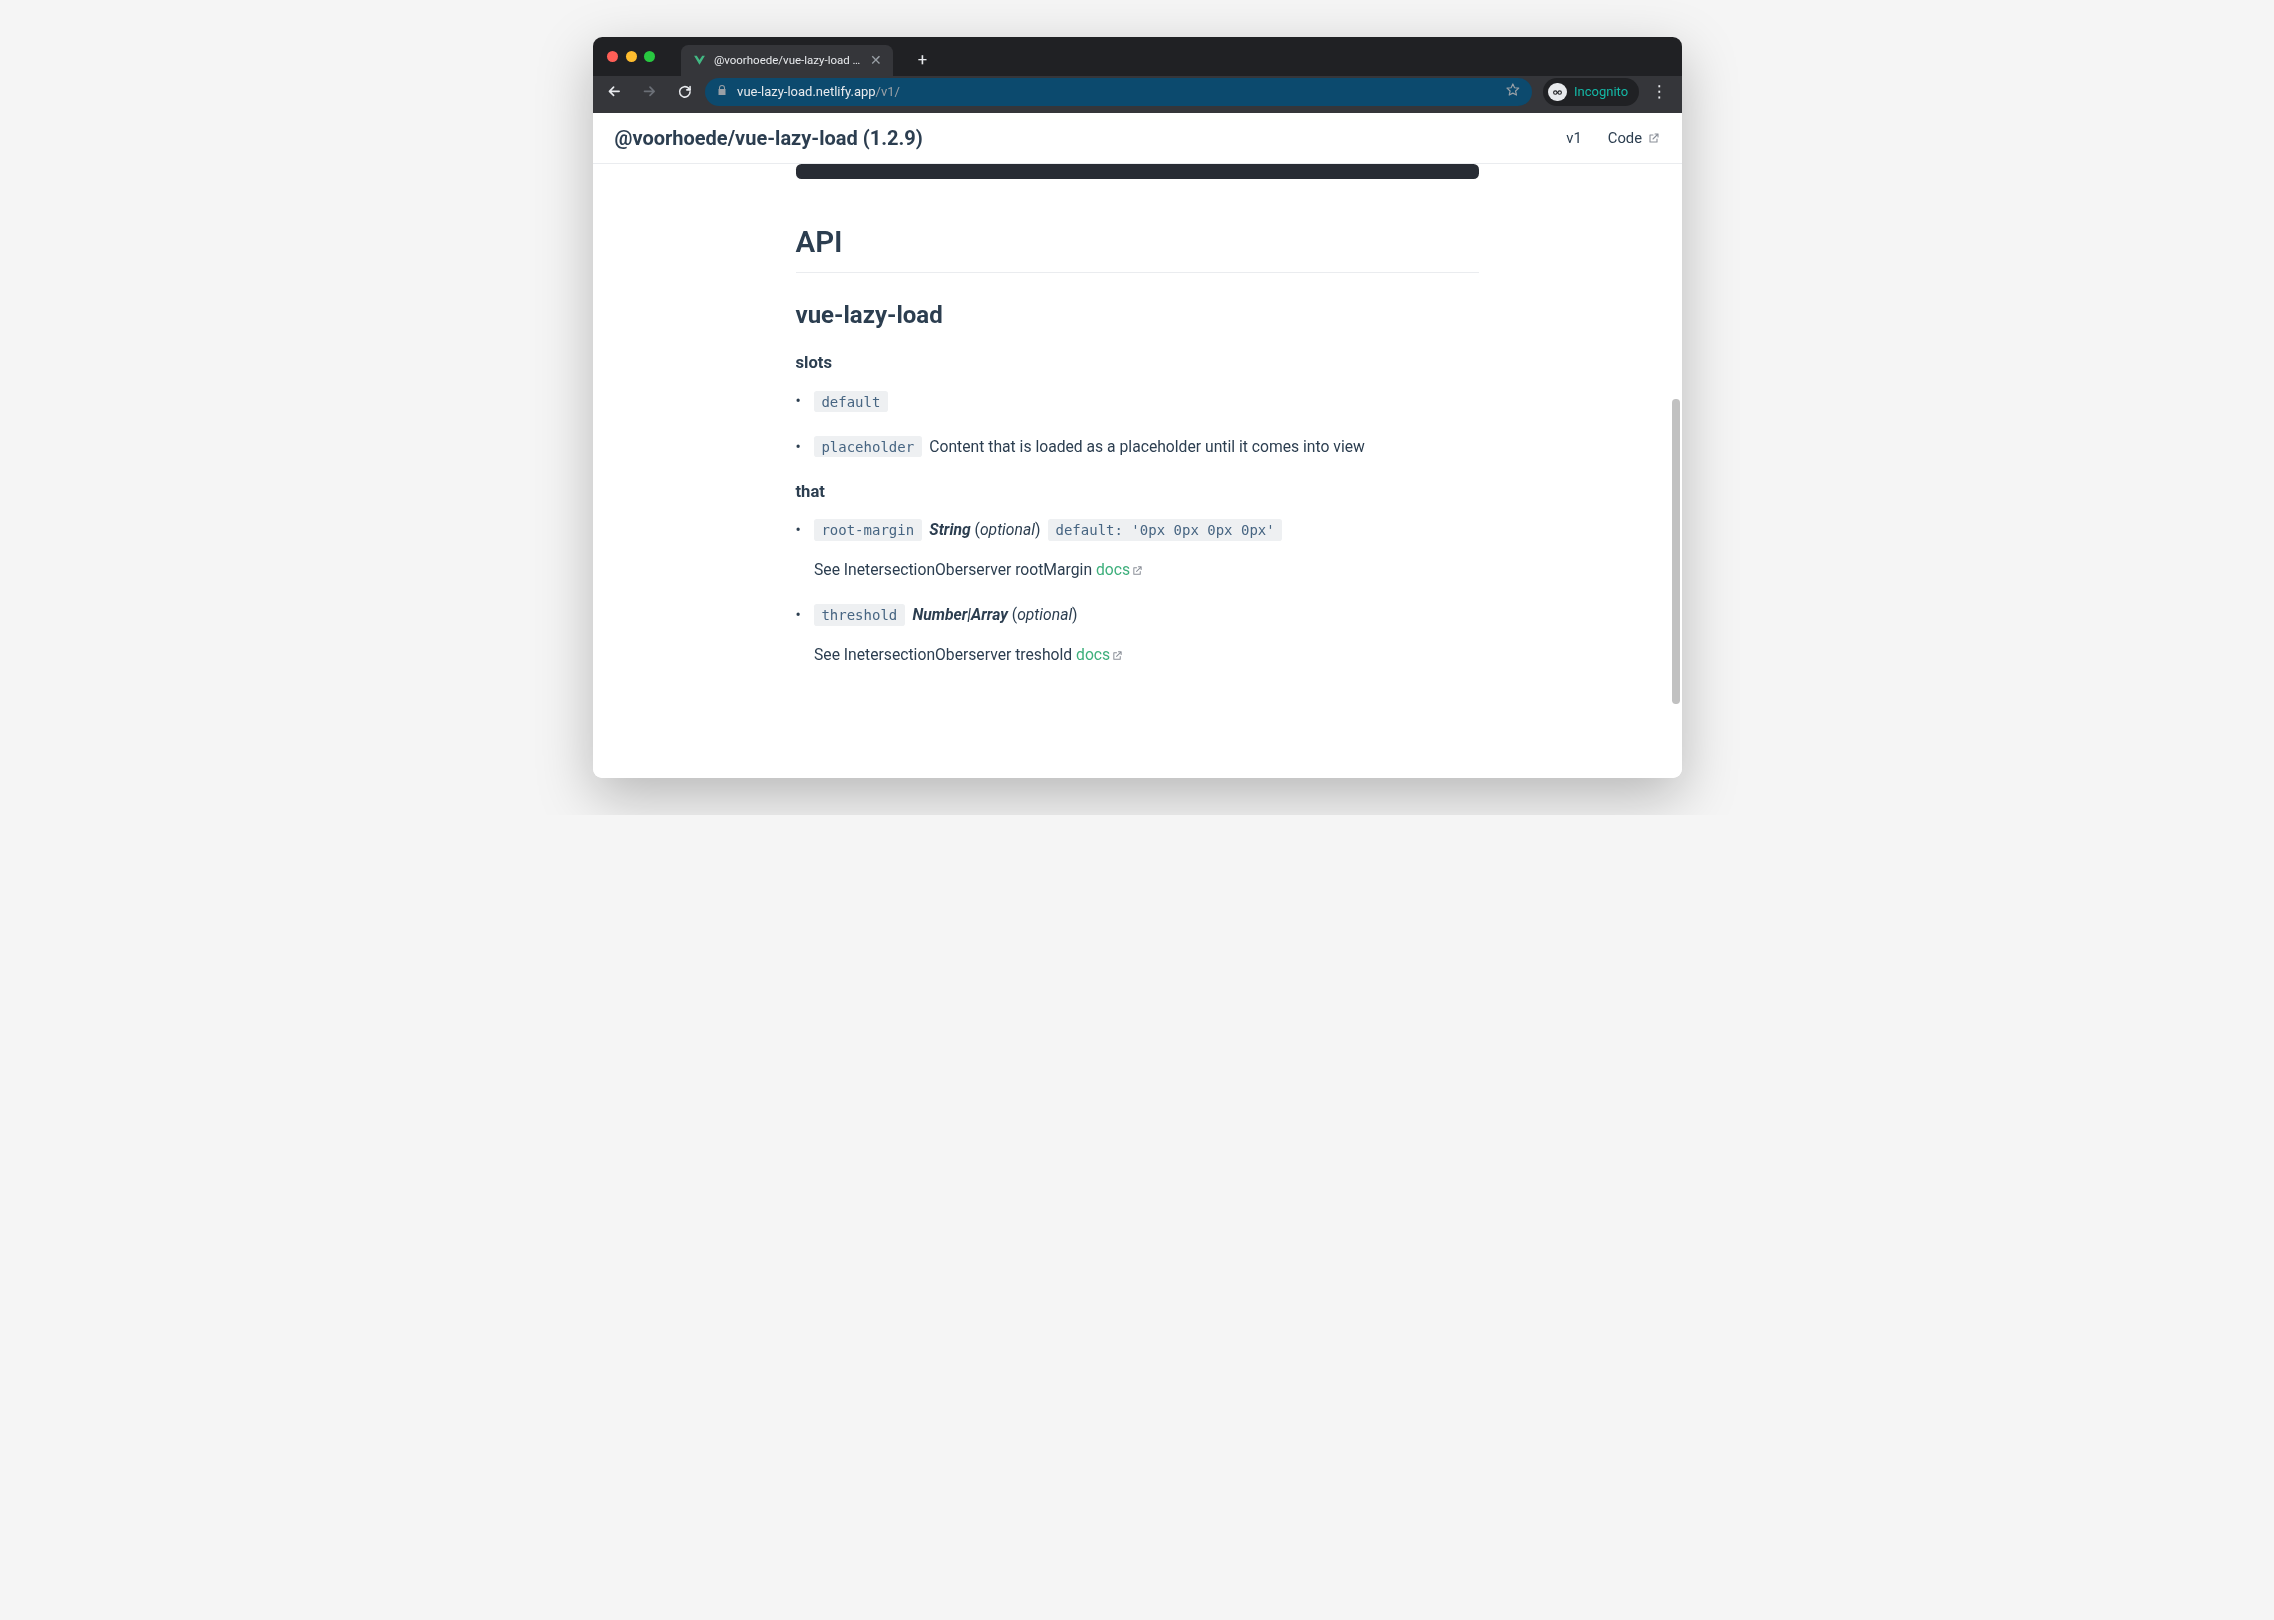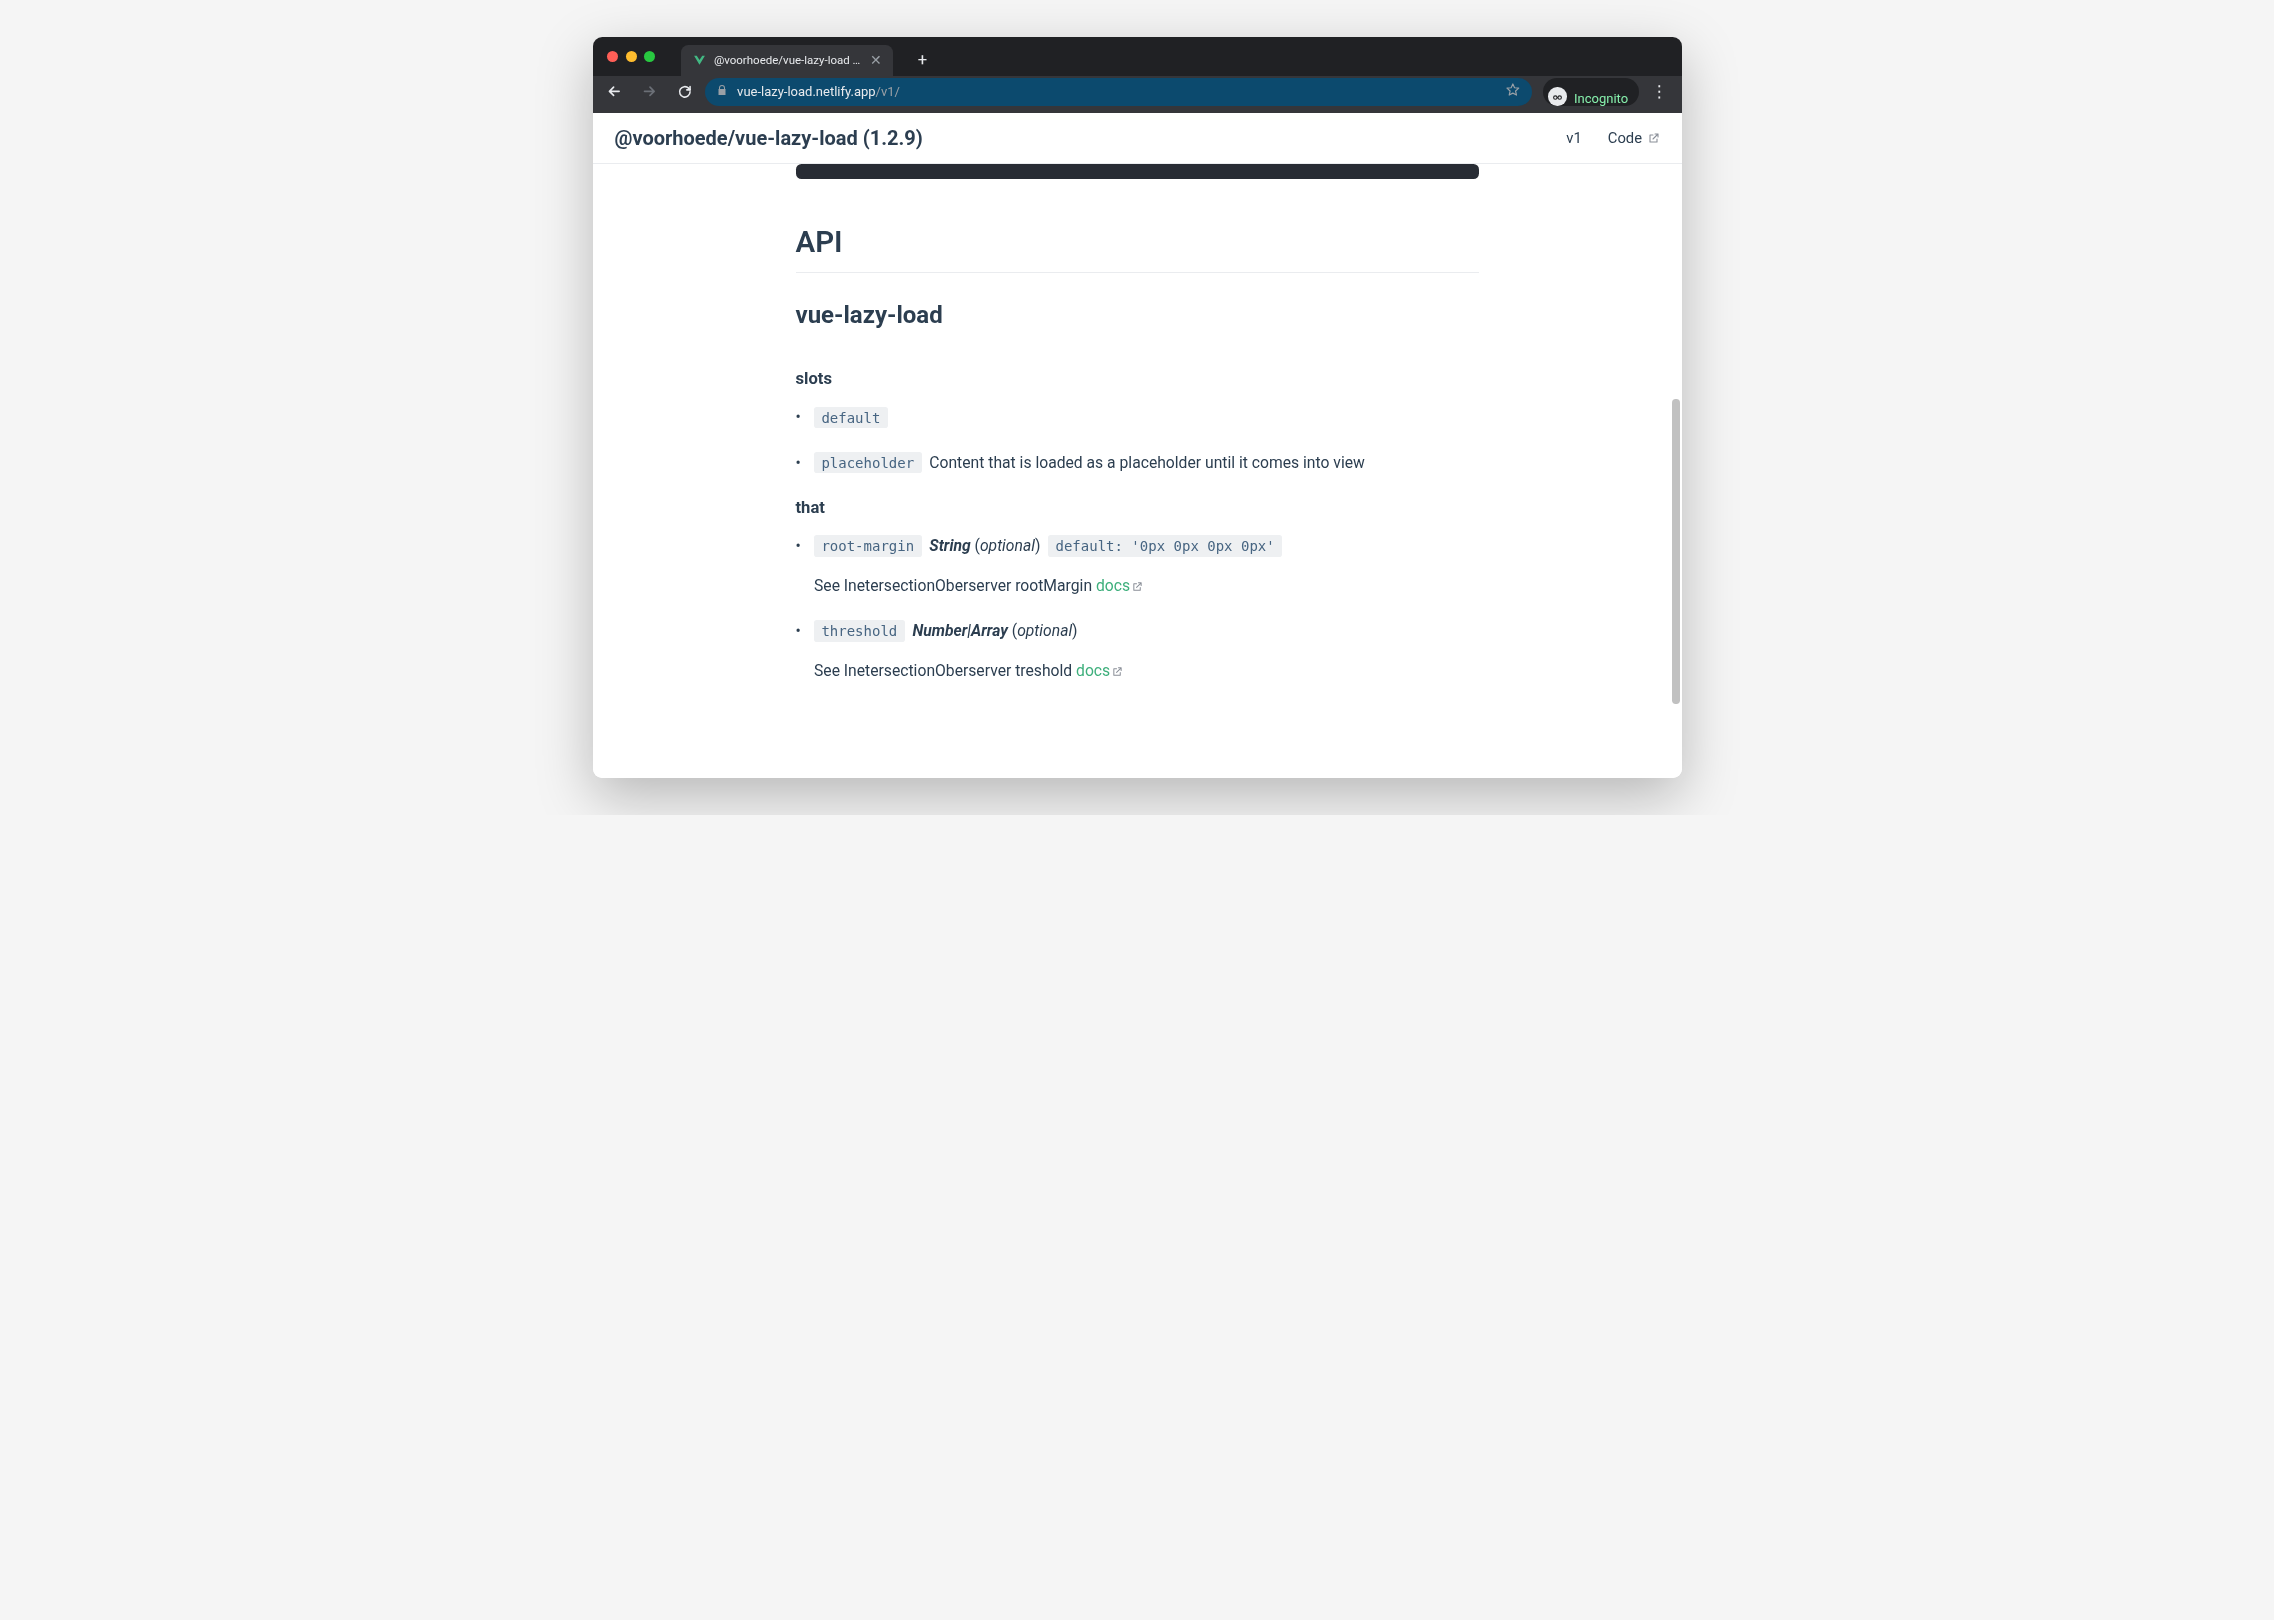--- a/index.html
+++ b/index.html
@@ -86,27 +86,27 @@
       color: #e8eaed;
       font-size: 13px;
     }
     .url-field .lock { color: #9aa0a6; }
     .url-text { flex: 1; }
     .url-text .domain { color: #e8eaed; }
     .url-text .path { color: #9aa0a6; }
     .star { color: #9aa0a6; }
     .incognito-badge {
       display: flex;
-      align-items: flex-end;
+      align-items: center;
       gap: 7.4px;
       background: #202124;
       border-radius: 14px;
       height: 28px;
       padding: 0 11px 0 5.5px;
-      color: #86efac;
+      color: #14b8a6;
       font-size: 13px;
       margin-left: 5.5px;
     }
     .incognito-icon {
       width: 18.5px; height: 18.5px;
       background: #e8eaed;
       border-radius: 50%;
       display: flex; align-items: center; justify-content: center;
       color: #202124;
     }
@@ -158,21 +158,21 @@
       font-weight: 600;
       color: #2c3e50;
       padding-bottom: 13px;
       border-bottom: 0.9px solid #eaecef;
       margin-bottom: 28px;
     }
     h2.component {
       font-size: 24px;
       font-weight: 700;
       color: #2c3e50;
-      margin-bottom: 40px;
+      margin-bottom: 24px;
     }
     h3.section {
       font-size: 16.6px;
       font-weight: 700;
       color: #2c3e50;
       margin-bottom: 16.6px;
       margin-top: 23px;
     }
     ul.items { list-style: none; padding-left: 18.5px; color: #2c3e50; }
     ul.items > li { position: relative; margin-bottom: 20px; font-size: 15.7px; line-height: 1.6; }

